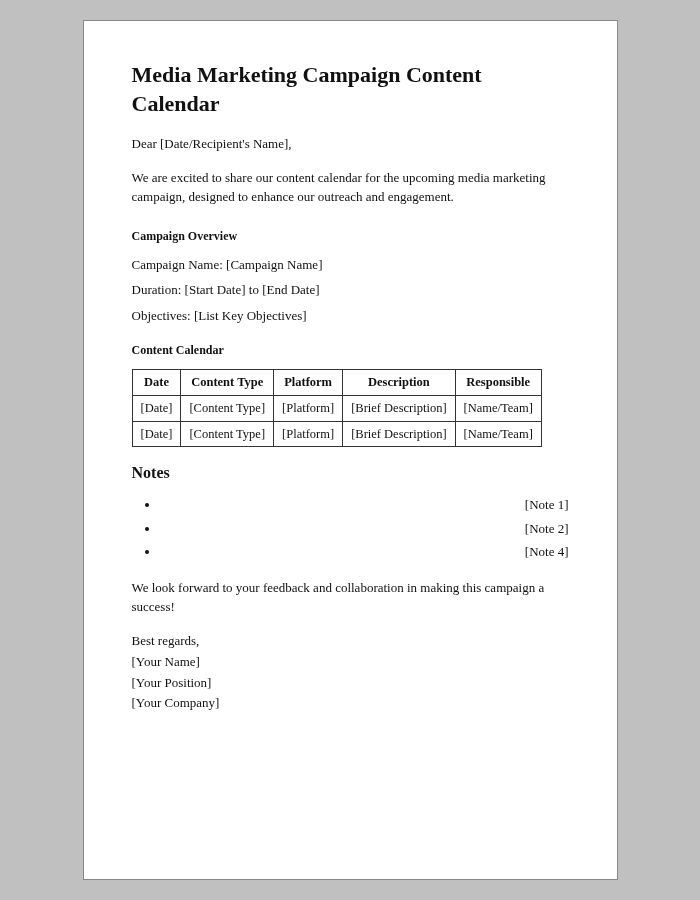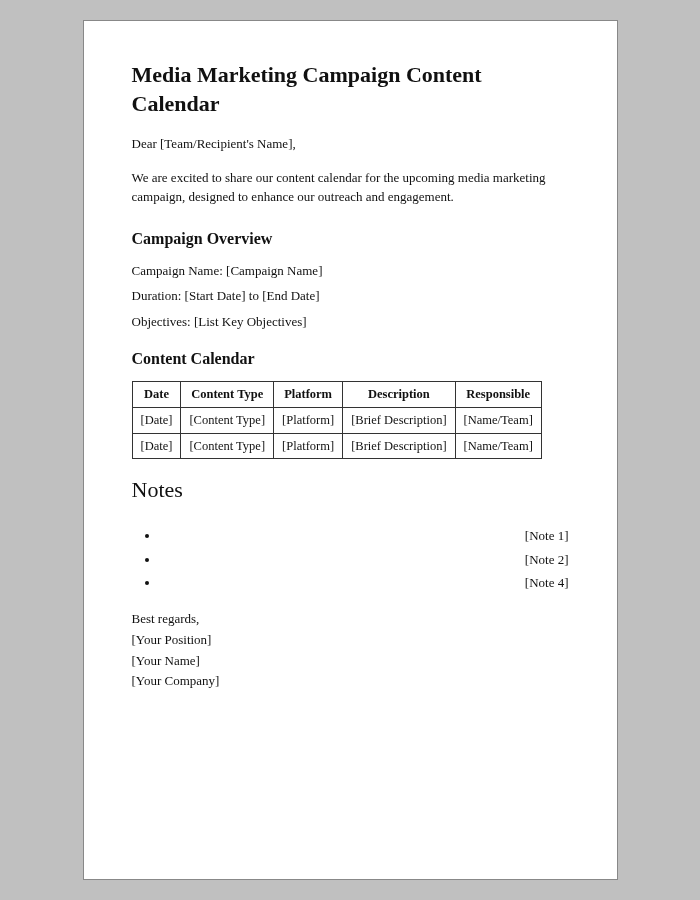--- a/index.html
+++ b/index.html
@@ -39,21 +39,21 @@
     .salutation {
       margin-bottom: 10px;
     }
 
     .intro-text {
       margin-bottom: 20px;
       margin-top: 14px;
     }
 
     .section-heading {
-      font-size: 16px;
+      font-size: 12px;
       font-weight: bold;
       margin-bottom: 10px;
       margin-top: 4px;
     }
 
     .campaign-detail {
       margin-bottom: 6px;
     }
 
     .section-gap {
@@ -73,23 +73,23 @@
       font-size: 12.5px;
       font-family: 'Times New Roman', Times, serif;
     }
 
     .content-table th {
       font-weight: bold;
       background: #fff;
     }
 
     .notes-heading {
-      font-size: 22px;
-      font-weight: normal;
-      margin-bottom: 20px;
+      font-size: 16px;
+      font-weight: bold;
+      margin-bottom: 10px;
     }
 
     .notes-list {
       list-style: disc;
       padding-left: 28px;
       margin-bottom: 16px;
       text-align: right;
     }
 
     .notes-list li {
@@ -104,21 +104,21 @@
       line-height: 1.6;
     }
   </style>
 </head>
 <body>
 
 <div class="page">
 
   <div class="page-title">Media Marketing Campaign Content Calendar</div>
 
-  <div class="salutation">Dear [Team/Recipient's Name],</div>
+  <div class="salutation">Dear [Date/Recipient's Name],</div>
 
   <div class="intro-text">We are excited to share our content calendar for the upcoming media marketing campaign, designed to enhance our outreach and engagement.</div>
 
   <div class="section-gap">
     <div class="section-heading">Campaign Overview</div>
     <div class="campaign-detail">Campaign Name: [Campaign Name]</div>
     <div class="campaign-detail">Duration: [Start Date] to [End Date]</div>
     <div class="campaign-detail">Objectives: [List Key Objectives]</div>
   </div>
 
@@ -155,21 +155,22 @@
 
   <div>
     <div class="notes-heading">Notes</div>
     <ul class="notes-list" id="notes-list">
     <li>[Note 1]</li>
         <li>[Note 2]</li>
         <li>[Note 4]</li>
       </ul>
   </div>
 
+  <div class="closing-text">We look forward to your feedback and collaboration in making this campaign a success!</div>
 
   <div class="signature">
     <div>Best regards,</div>
+    <div>[Your Name]</div>
     <div>[Your Position]</div>
-    <div>[Your Name]</div>
     <div>[Your Company]</div>
   </div>
 
 </div>
 
 </body></html>

